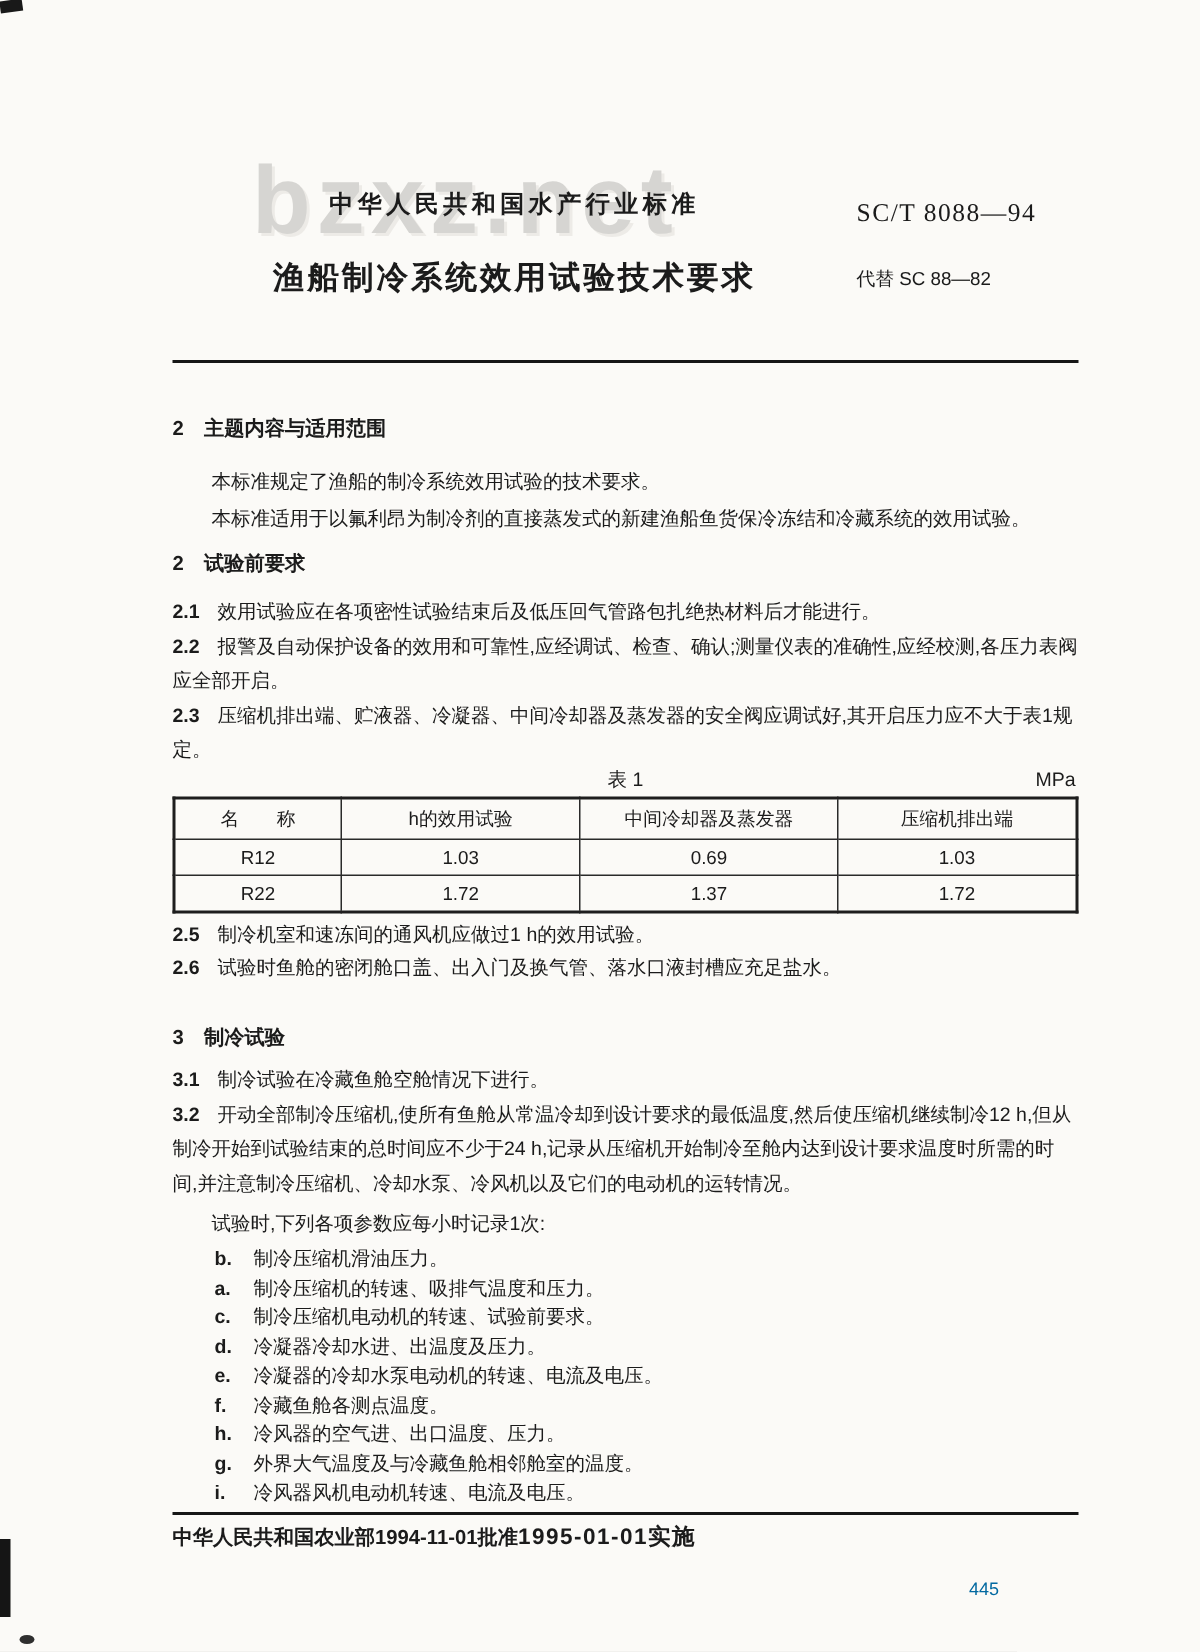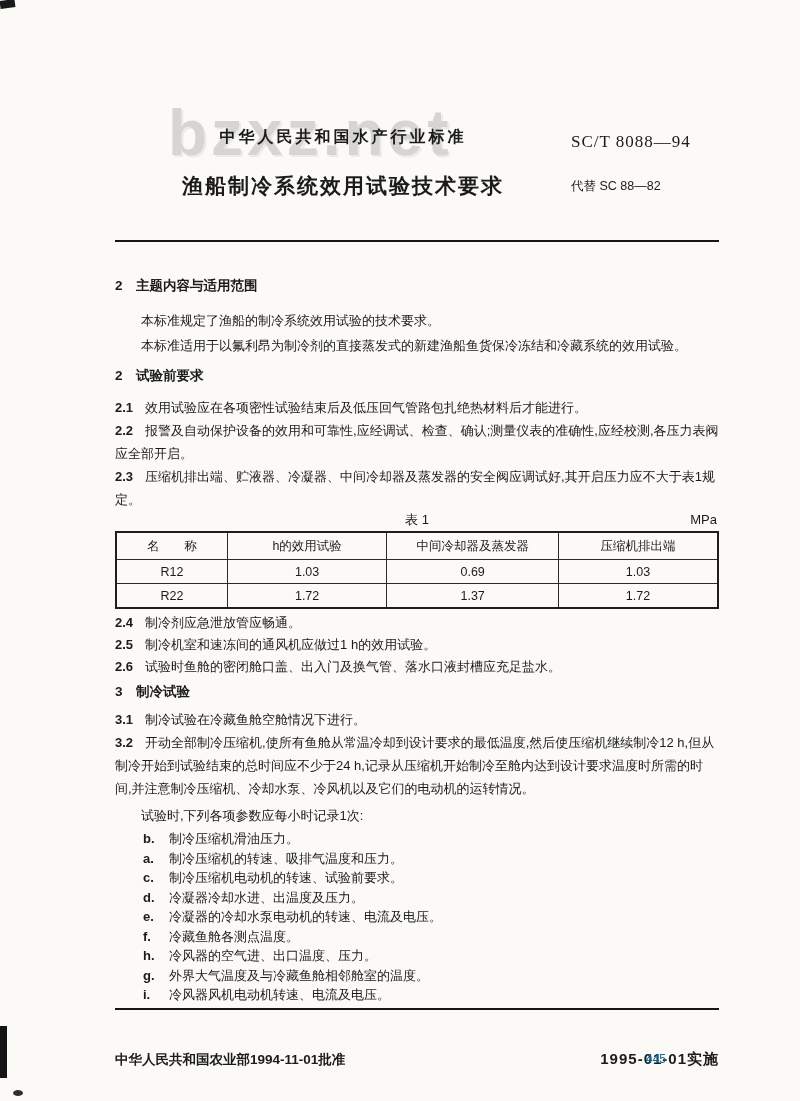--- a/index.html
+++ b/index.html
@@ -45,21 +45,21 @@
   tr.data td{height:23px;}
 
   
   .list-intro{top:804px;font-size:13px;line-height:23px;text-indent:2em;}
   .items{top:829px;font-size:13px;}
   .item{margin:0;line-height:19.5px;padding-left:28px;}
   .ilabel{font-weight:bold;display:inline-block;width:26px;}
 
   
   .footer-rule{top:1008px;height:0;border-top:2.5px solid #161616;}
-  .footer-row{top:1050px;display:flex;justify-content:space-between;align-items:baseline;}
+  .footer-row{top:1015px;display:flex;align-items:baseline;}
   .approval{font-size:13.5px;font-weight:bold;}
   .impl{font-size:15px;font-weight:bold;letter-spacing:1px;}
   .page-num{position:absolute;left:646px;top:1052px;font-size:12px;color:#0369a1;}
 
   
   .art-tl{position:absolute;left:0;top:0;width:15px;height:8px;background:#191919;transform:rotate(-8deg);}
   .art-bl{position:absolute;left:0;top:1026px;width:7px;height:52px;background:#151515;}
   .art-bl2{position:absolute;left:13px;top:1090px;width:10px;height:6px;background:#2f2f2f;border-radius:50%;}
 </style>
 </head>
@@ -127,21 +127,20 @@
         <td>R22</td>
         <td>1.72</td>
         <td>1.37</td>
         <td>1.72</td>
       </tr>
     </tbody>
       </table>
   </div>
 
   <div class="block clauses sec2b">
-    <p class="clause"><span class="cnum">2.4</span><span>制冷剂应急泄放管应畅通。</span></p>
     <p class="clause"><span class="cnum">2.5</span><span>制冷机室和速冻间的通风机应做过1 h的效用试验。</span></p>
     <p class="clause"><span class="cnum">2.6</span><span>试验时鱼舱的密闭舱口盖、出入门及换气管、落水口液封槽应充足盐水。</span></p>
   </div>
 
   <div class="block sec-heading h3">3　制冷试验</div>
 
   <div class="block clauses sec3c">
     <p class="clause"><span class="cnum">3.1</span><span>制冷试验在冷藏鱼舱空舱情况下进行。</span></p>
     <p class="clause"><span class="cnum">3.2</span><span>开动全部制冷压缩机,使所有鱼舱从常温冷却到设计要求的最低温度,然后使压缩机继续制冷12 h,但从制冷开始到试验结束的总时间应不少于24 h,记录从压缩机开始制冷至舱内达到设计要求温度时所需的时间,并注意制冷压缩机、冷却水泵、冷风机以及它们的电动机的运转情况。</span></p>
   </div>

